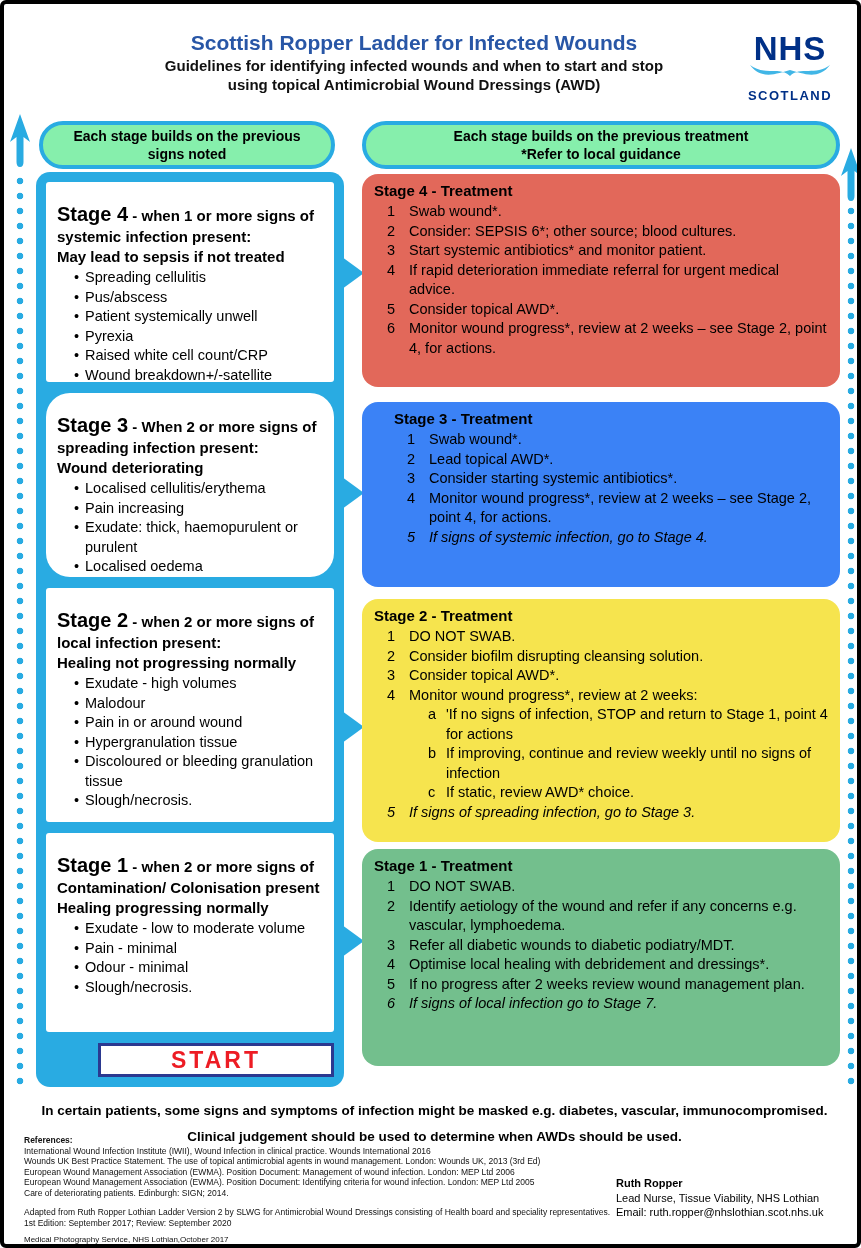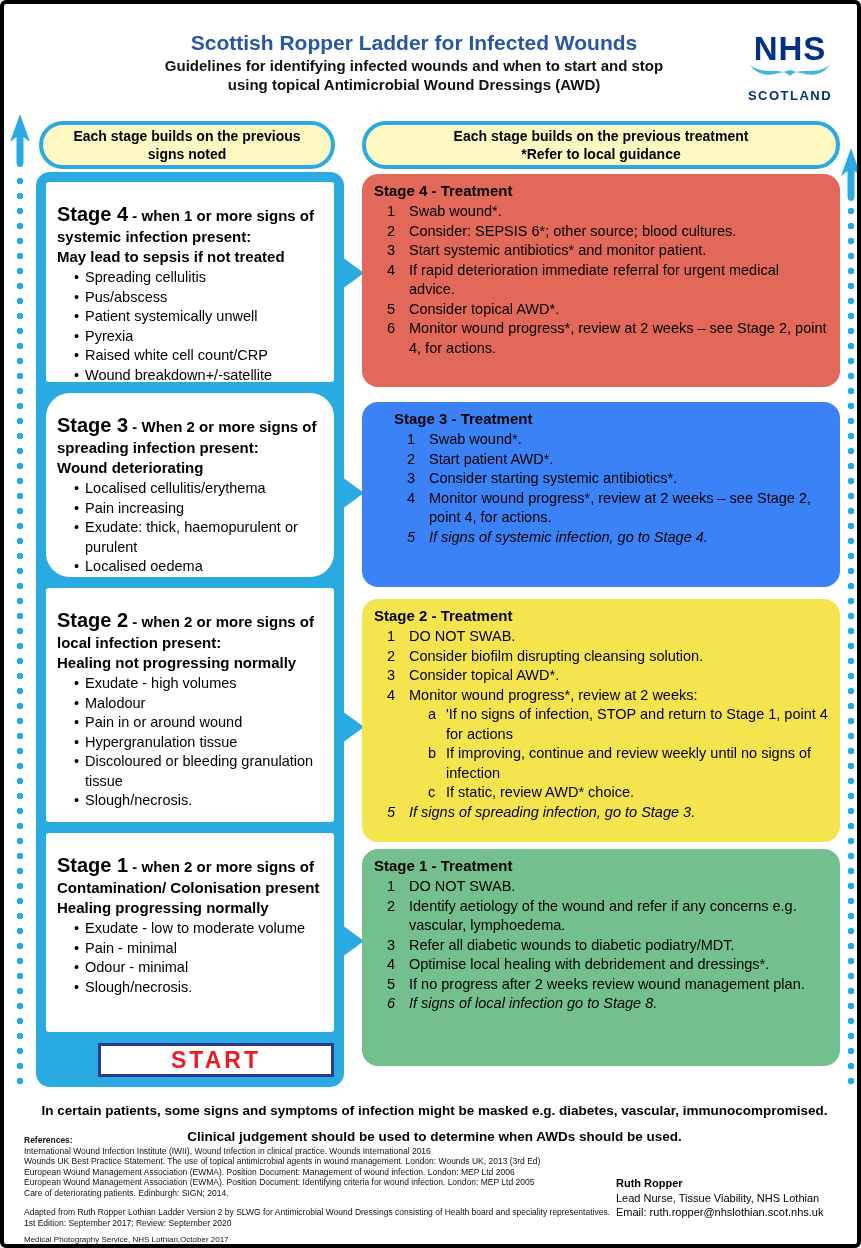--- a/index.html
+++ b/index.html
@@ -8,21 +8,21 @@
         font-family:"Liberation Sans",sans-serif;color:#000;background:#fff;}
   
   .titleblock{position:absolute;left:60px;top:26px;width:700px;text-align:center;}
   .maintitle{font-size:21px;font-weight:bold;color:#2856A6;line-height:26px;}
   .subtitle{font-size:15px;font-weight:bold;color:#111;line-height:19px;}
   .nhslogo{position:absolute;left:740px;top:28px;width:92px;text-align:center;}
   .nhslogo .nhs{font-size:33px;font-weight:bold;color:#003087;line-height:33px;letter-spacing:1px;}
   .nhslogo .scot{font-size:13px;font-weight:bold;color:#003087;letter-spacing:1.5px;margin-top:1px;}
   
   .pill{position:absolute;box-sizing:border-box;border:4px solid #29ABE2;border-radius:24px;
-        background:#fef9c3;display:flex;flex-direction:column;justify-content:center;
+        background:#86efac;display:flex;flex-direction:column;justify-content:center;
         text-align:center;font-weight:bold;font-size:14px;line-height:18px;}
   .pill-left{left:35px;top:117px;width:296px;height:48px;padding:0 24px;}
   .pill-right{left:358px;top:117px;width:478px;height:48px;}
   
   .uparrow{position:absolute;width:22px;height:54px;}
   .uparrow svg{display:block;}
   .arrow-left{left:5px;top:110px;}
   .arrow-right{left:836px;top:144px;}
   .dotline{position:absolute;width:14px;background-image:radial-gradient(circle 3.2px at 7px 7px,#29ABE2 3.1px,transparent 3.6px);
            background-size:14px 15px;background-repeat:repeat-y;}
@@ -193,21 +193,21 @@
         </div>
       </div>
       <div class="tbox t-stage-3" style="background: #3b82f6; padding-left: 32px;">
         <div class="ttitle">Stage 3 - Treatment</div>
         <div class="titem">
           <span class="tnum">1</span>
           <span>Swab wound*.</span>
         </div>
         <div class="titem">
           <span class="tnum">2</span>
-          <span>Start patient AWD*.</span>
+          <span>Lead topical AWD*.</span>
         </div>
         <div class="titem">
           <span class="tnum">3</span>
           <span>Consider starting systemic antibiotics*.</span>
         </div>
         <div class="titem">
           <span class="tnum">4</span>
           <span>Monitor wound progress*, review at 2 weeks – see Stage 2, point 4, for actions.</span>
         </div>
         <div class="titem it">
@@ -267,21 +267,21 @@
         <div class="titem">
           <span class="tnum">4</span>
           <span>Optimise local healing with debridement and dressings*.</span>
         </div>
         <div class="titem">
           <span class="tnum">5</span>
           <span>If no progress after 2 weeks review wound management plan.</span>
         </div>
         <div class="titem it">
           <span class="tnum">6</span>
-          <span>If signs of local infection go to Stage 8.</span>
+          <span>If signs of local infection go to Stage 7.</span>
         </div>
       </div>
     </div>
 
   <div class="masked">In certain patients, some signs and symptoms of infection might be masked e.g. diabetes, vascular, immunocompromised. Clinical judgement should be used to determine when AWDs should be used.</div>
 
   <div class="refs">
     <div class="lbl">References:</div>
     <div>
         <div>International Wound Infection Institute (IWII), Wound Infection in clinical practice. Wounds International 2016</div>

